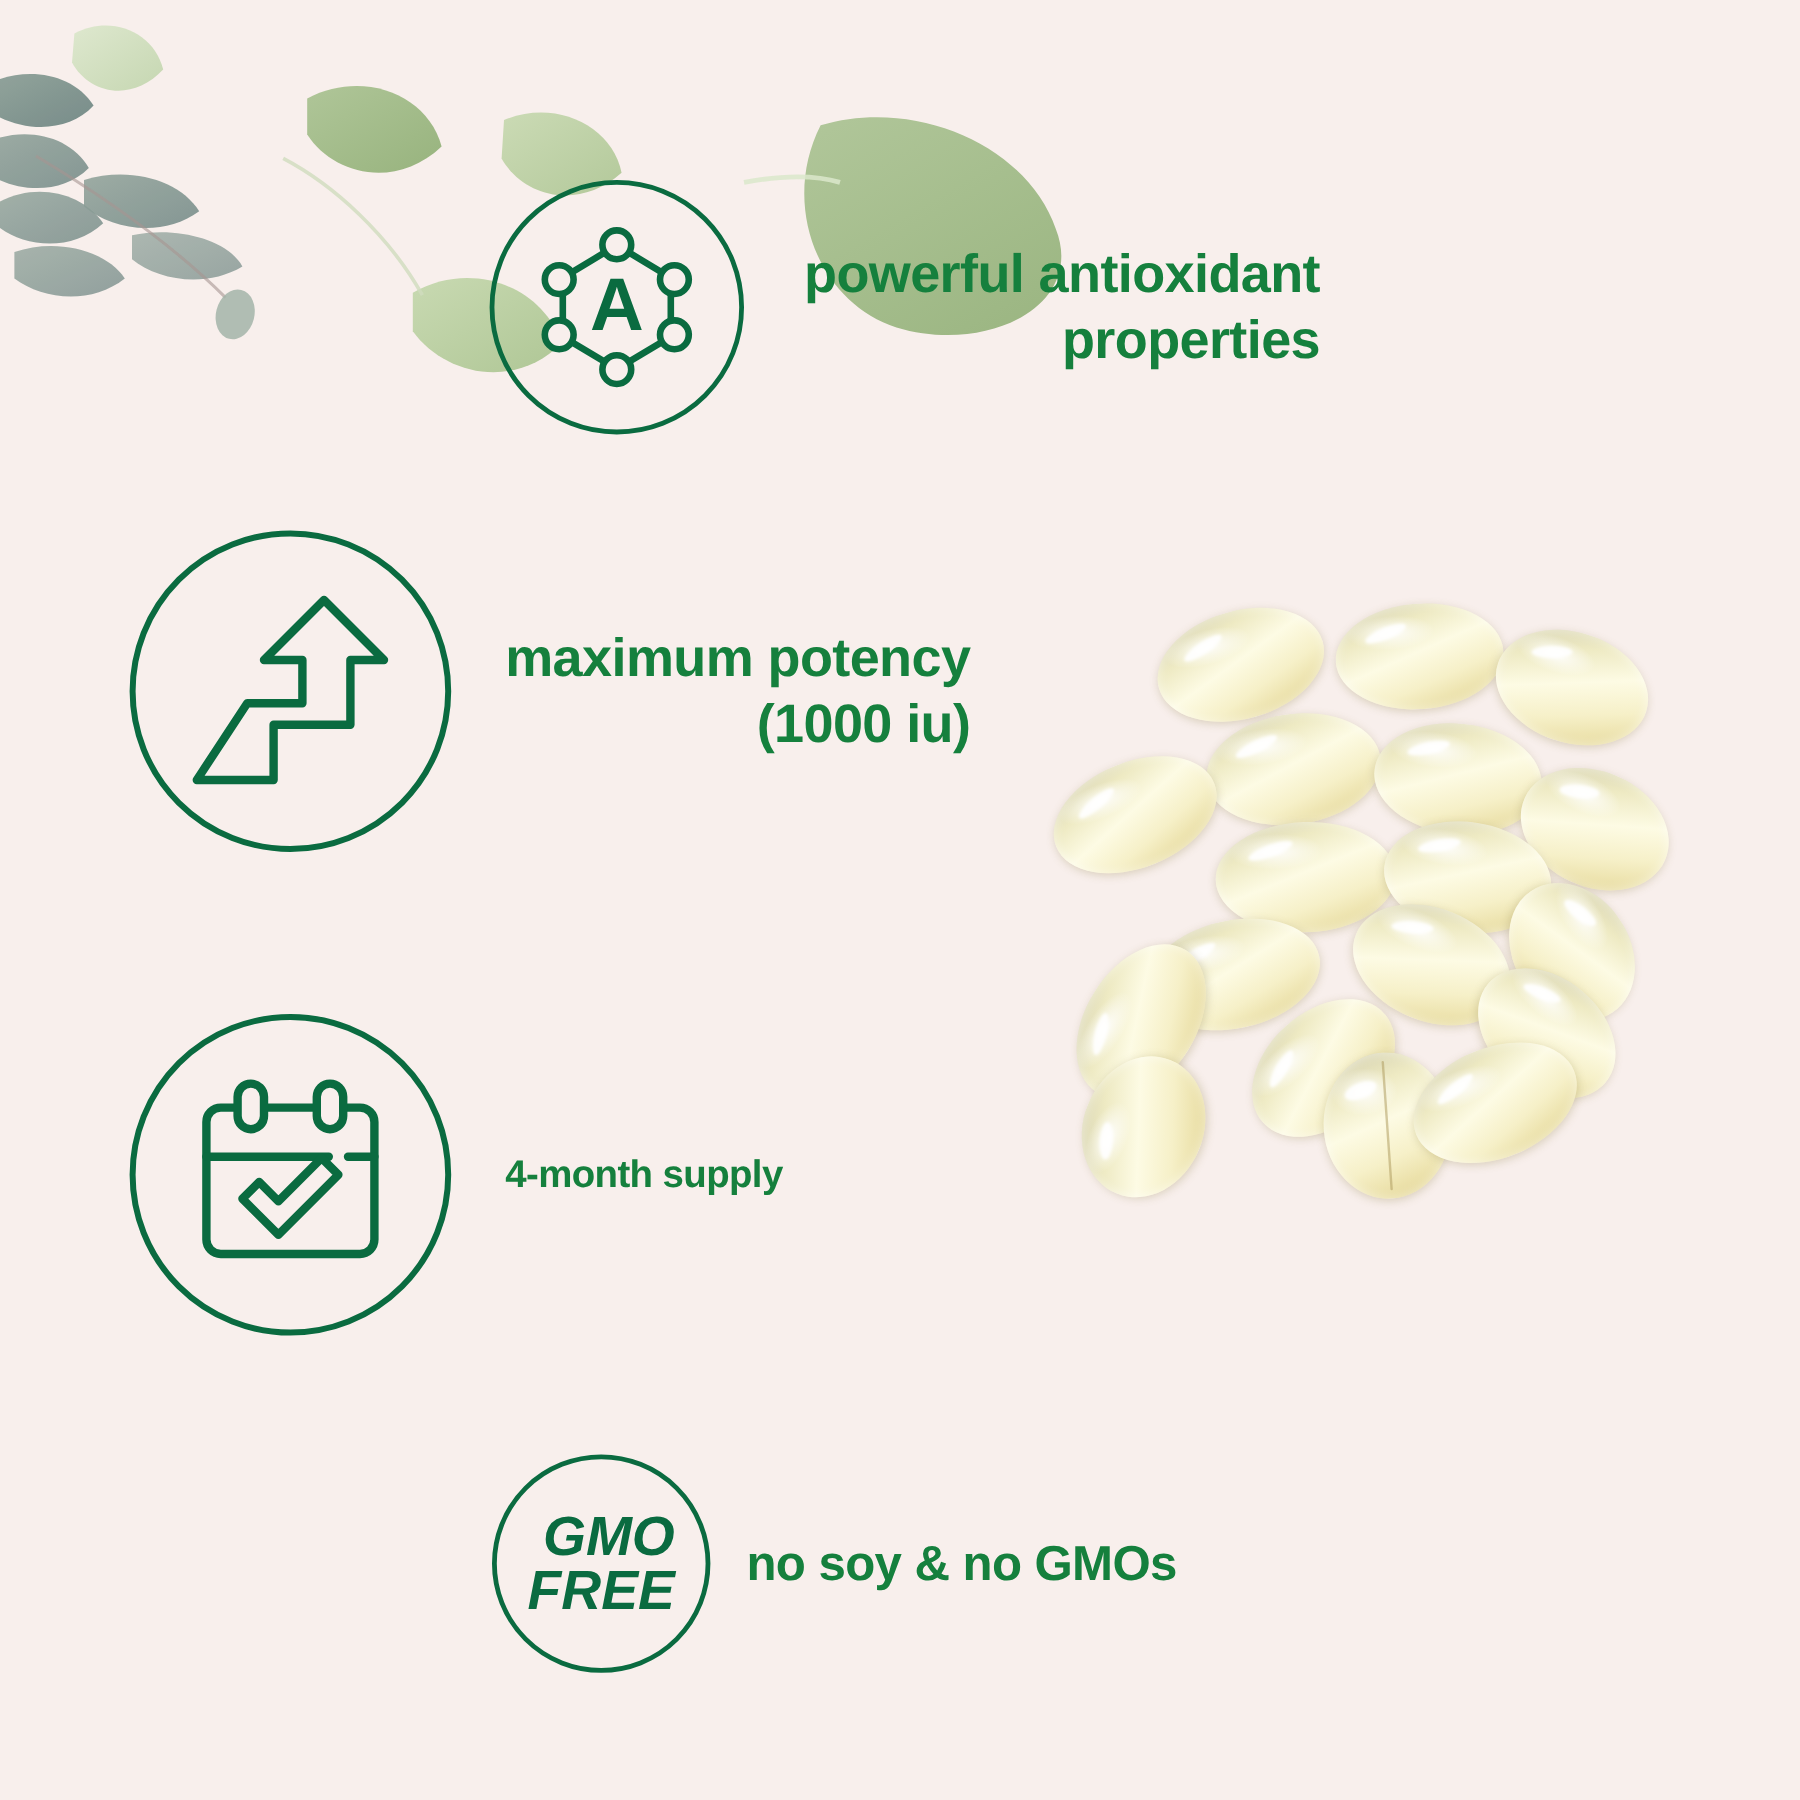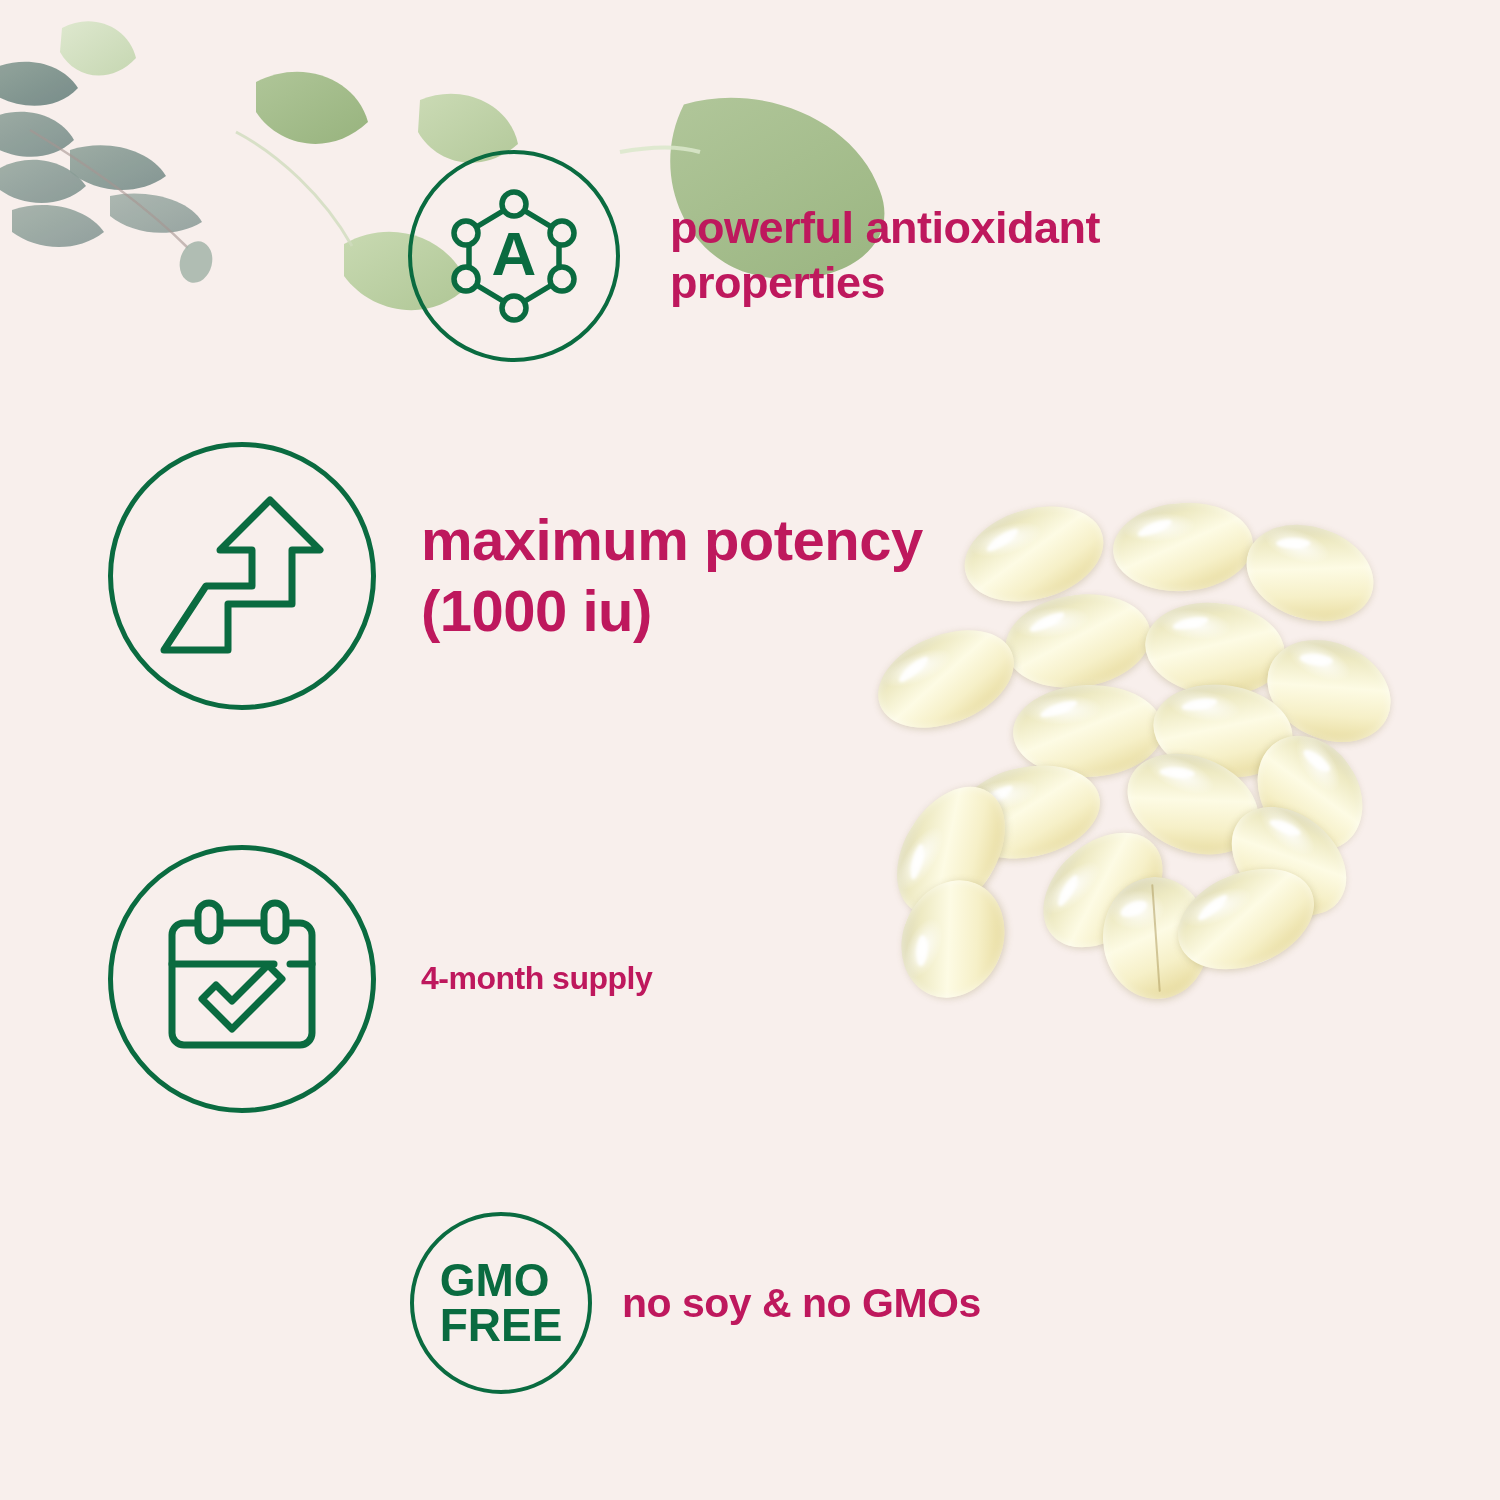--- a/index.html
+++ b/index.html
@@ -36,34 +36,35 @@
     display: flex;
     align-items: center;
   }
   .icon-badge {
     position: relative;
     flex: 0 0 auto;
     border-radius: 50%;
     box-sizing: border-box;
   }
   .feature-label {
-    color: #be185d;
+    color: #15803d;
     font-weight: bold;
     letter-spacing: -0.5px;
     line-height: 1.22;
     white-space: pre-line;
+    text-align: right;
   }
 
   #row-antioxidant { left: 408px; top: 150px; }
   #row-antioxidant .icon-badge { width: 212px; height: 212px; }
   #row-antioxidant .feature-label { font-size: 45px; margin-left: 50px; }
 
   #row-potency { left: 108px; top: 442px; }
   #row-potency .icon-badge { width: 268px; height: 268px; }
-  #row-potency .feature-label { font-size: 58px; margin-left: 45px; }
+  #row-potency .feature-label { font-size: 45px; margin-left: 45px; }
 
   #row-supply { left: 108px; top: 845px; }
   #row-supply .icon-badge { width: 268px; height: 268px; }
   #row-supply .feature-label { font-size: 32px; margin-left: 45px; }
 
   #row-gmo { left: 410px; top: 1212px; }
   #row-gmo .icon-badge { width: 182px; height: 182px; }
   #row-gmo .feature-label { font-size: 41px; margin-left: 30px; }
 
   .badge-ring {
@@ -80,23 +81,24 @@
     display: flex;
     align-items: center;
     justify-content: center;
   }
 
   .gmo-text {
     color: #0a6b40;
     font-weight: bold;
     font-size: 46px;
     line-height: 0.98;
-    text-align: left;
+    text-align: right;
     letter-spacing: 0px;
     white-space: pre-line;
+    font-style: italic;
   }
 
   
   #capsule-cluster {
     position: absolute;
     left: 845px;
     top: 495px;
     width: 520px;
     height: 580px;
   }

